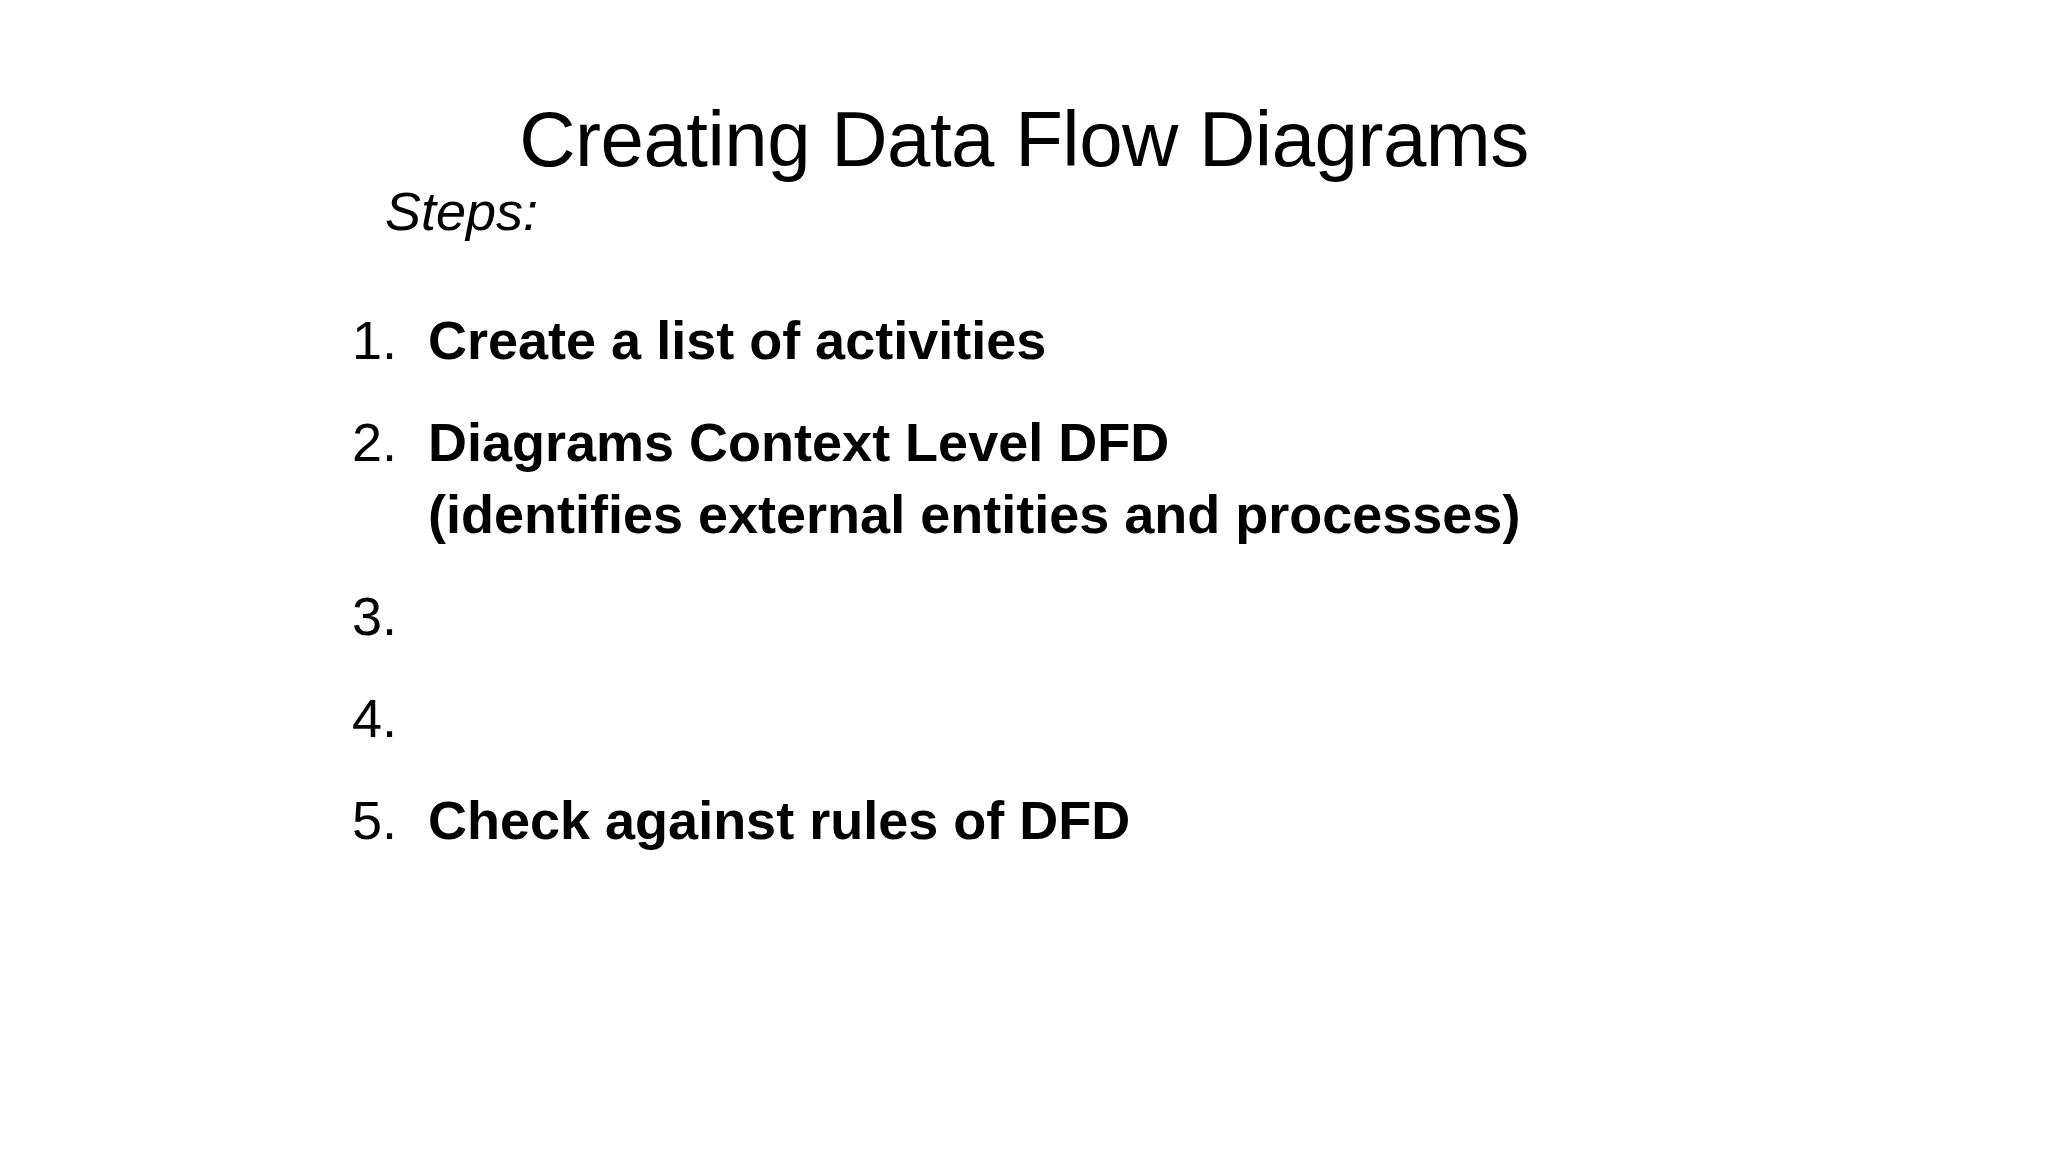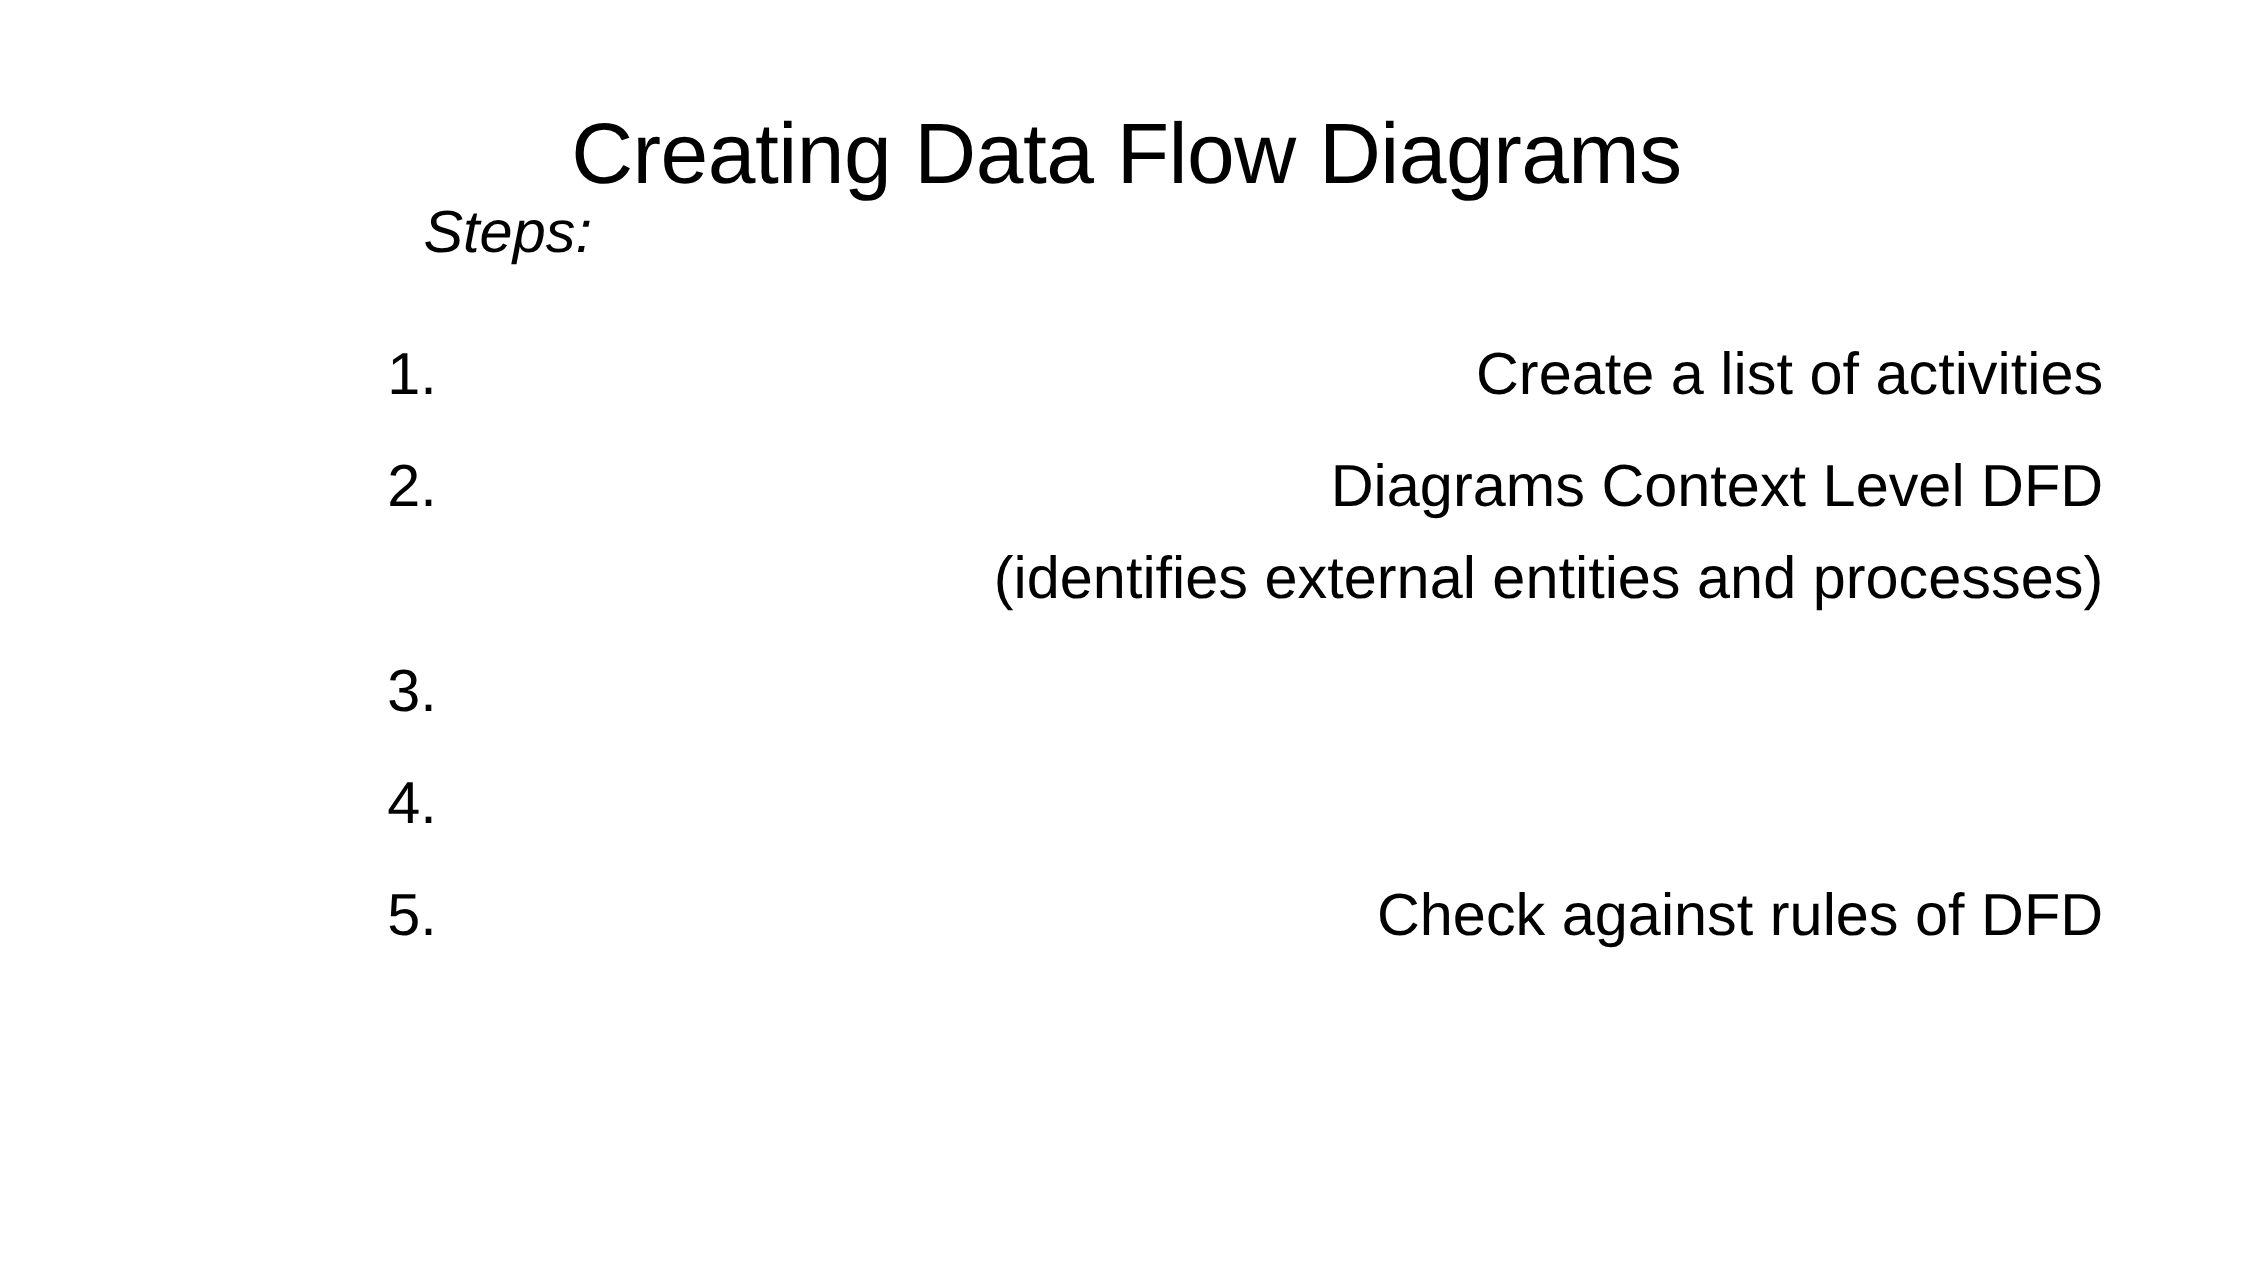--- a/index.html
+++ b/index.html
@@ -72,27 +72,26 @@
   }
 
   .step-body {
     flex: 1 1 auto;
     min-width: 0;
   }
 
   .step-line {
     font-size: 54px;
     line-height: 70px;
-    font-weight: 400;
+    font-weight: 700;
     white-space: nowrap;
-    text-align: right;
   }
 
   .step-line.sub {
-    margin-top: 14px;
+    margin-top: 2px;
   }
 </style>
 </head>
 <body>
 
 <div class="slide">
 
   <h1 class="slide-title">Creating Data Flow Diagrams</h1>
 
   <div class="steps-label">Steps:</div>

